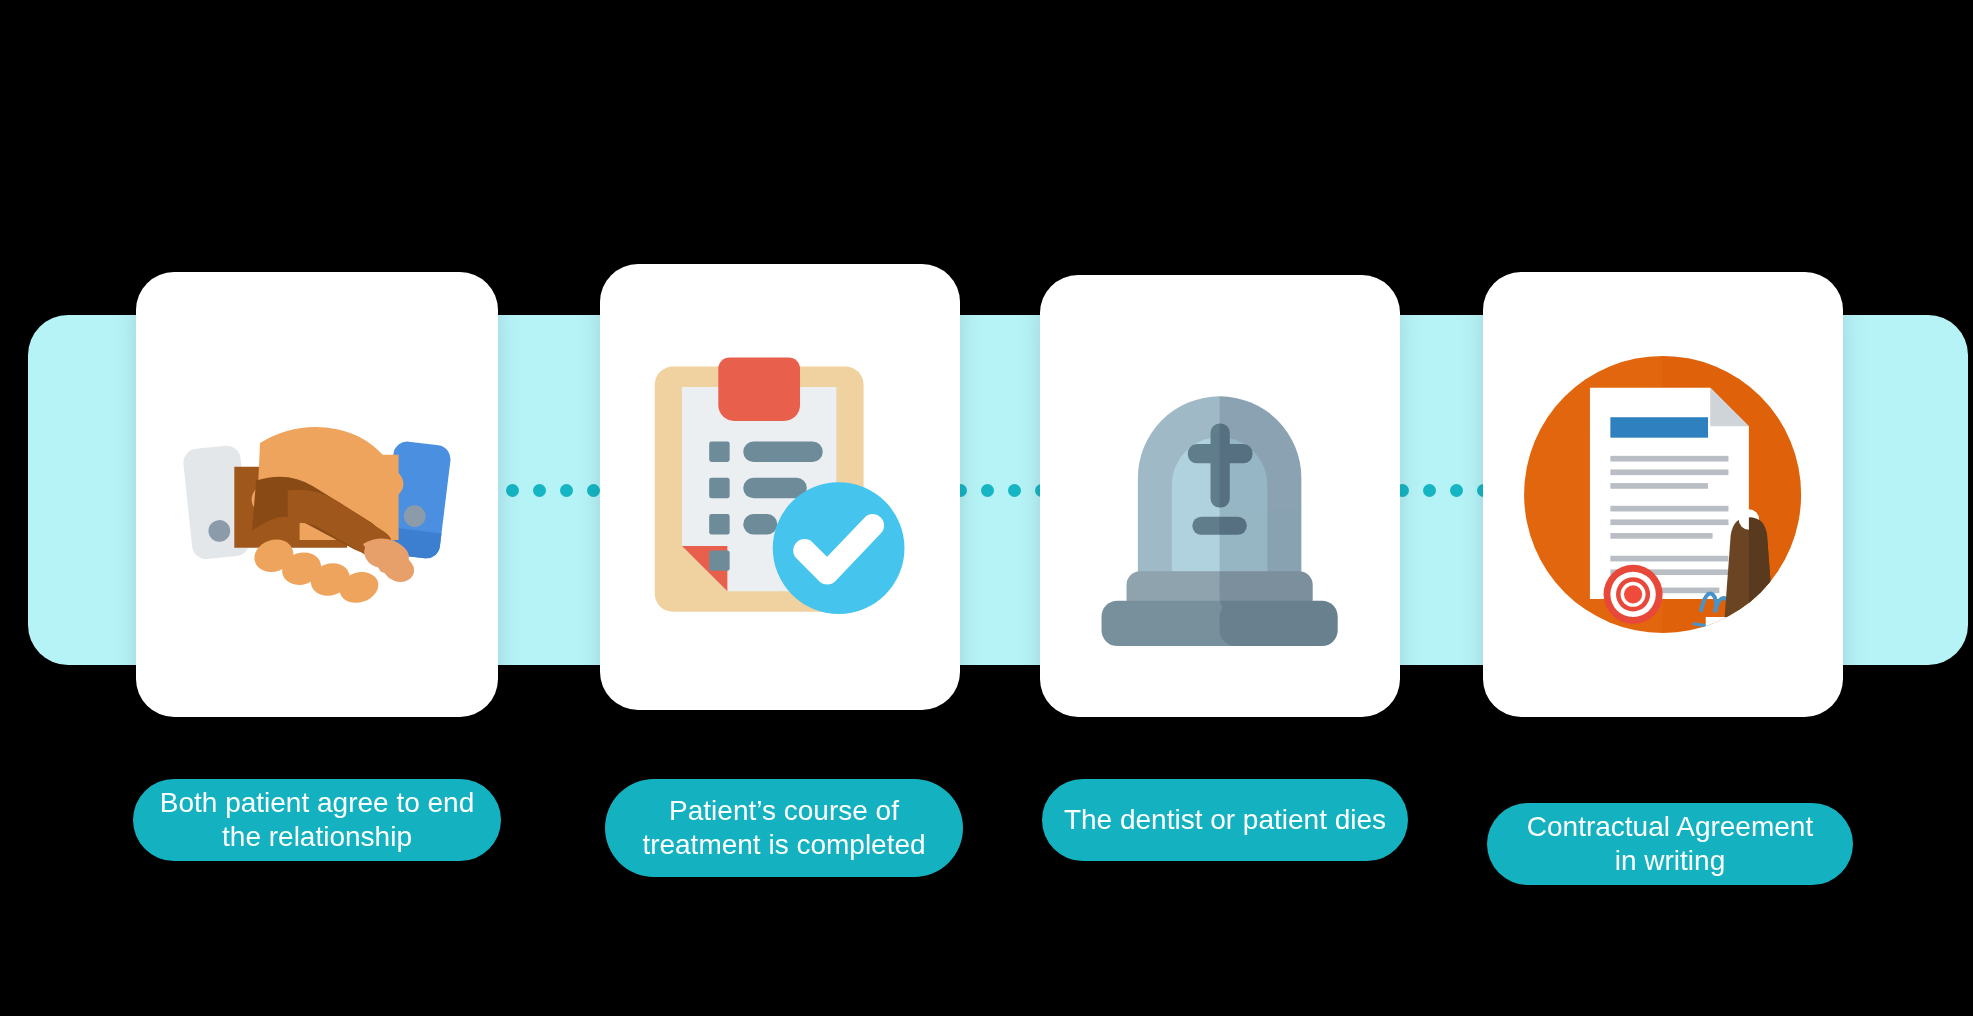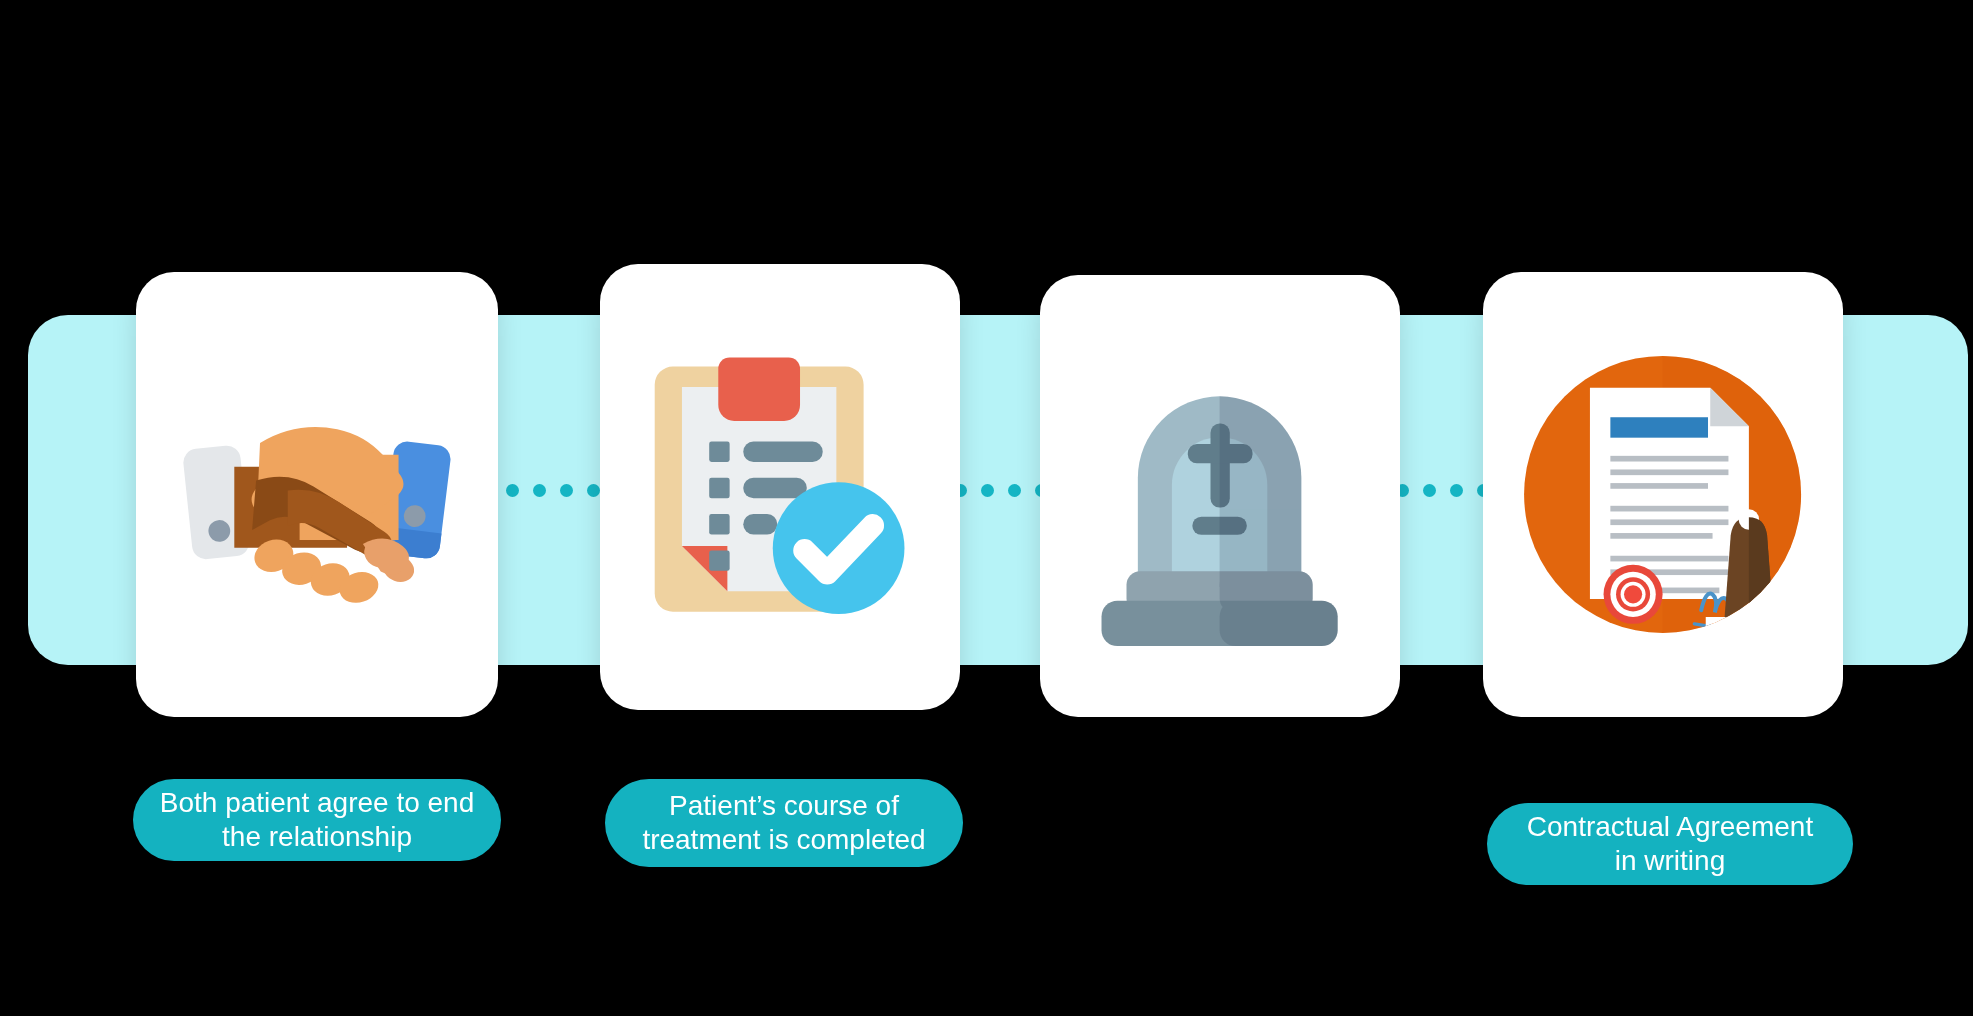--- a/index.html
+++ b/index.html
@@ -210,24 +210,27 @@
         </g>
       </svg>
     </div>
   </div>
 
   <div class="pill" style="left: 133px; top: 779px; width: 368px; height: 82px; background: rgb(20, 178, 192); color: rgb(255, 255, 255);">
     <span>Both patient agree to end
 the relationship</span>
   </div>
 
-  <div class="pill" style="left: 605px; top: 779px; width: 358px; height: 88px; background: rgb(20, 178, 192); color: rgb(255, 255, 255);">
+  <div class="pill" style="left: 605px; top: 779px; width: 358px; height: 98px; background: rgb(20, 178, 192); color: rgb(255, 255, 255);">
     <span>Patient’s course of
 treatment is completed</span>
   </div>
 
+  <div class="pill" style="left: 1042px; top: 779px; width: 366px; height: 82px; background: rgb(20, 178, 192); color: rgb(255, 255, 255);">
+    <span>The dentist or patient dies</span>
+  </div>
 
   <div class="pill" style="left: 1487px; top: 803px; width: 366px; height: 82px; background: rgb(20, 178, 192); color: rgb(255, 255, 255);">
     <span>Contractual Agreement
 in writing</span>
   </div>
 
 </div>
 
 </body></html>

